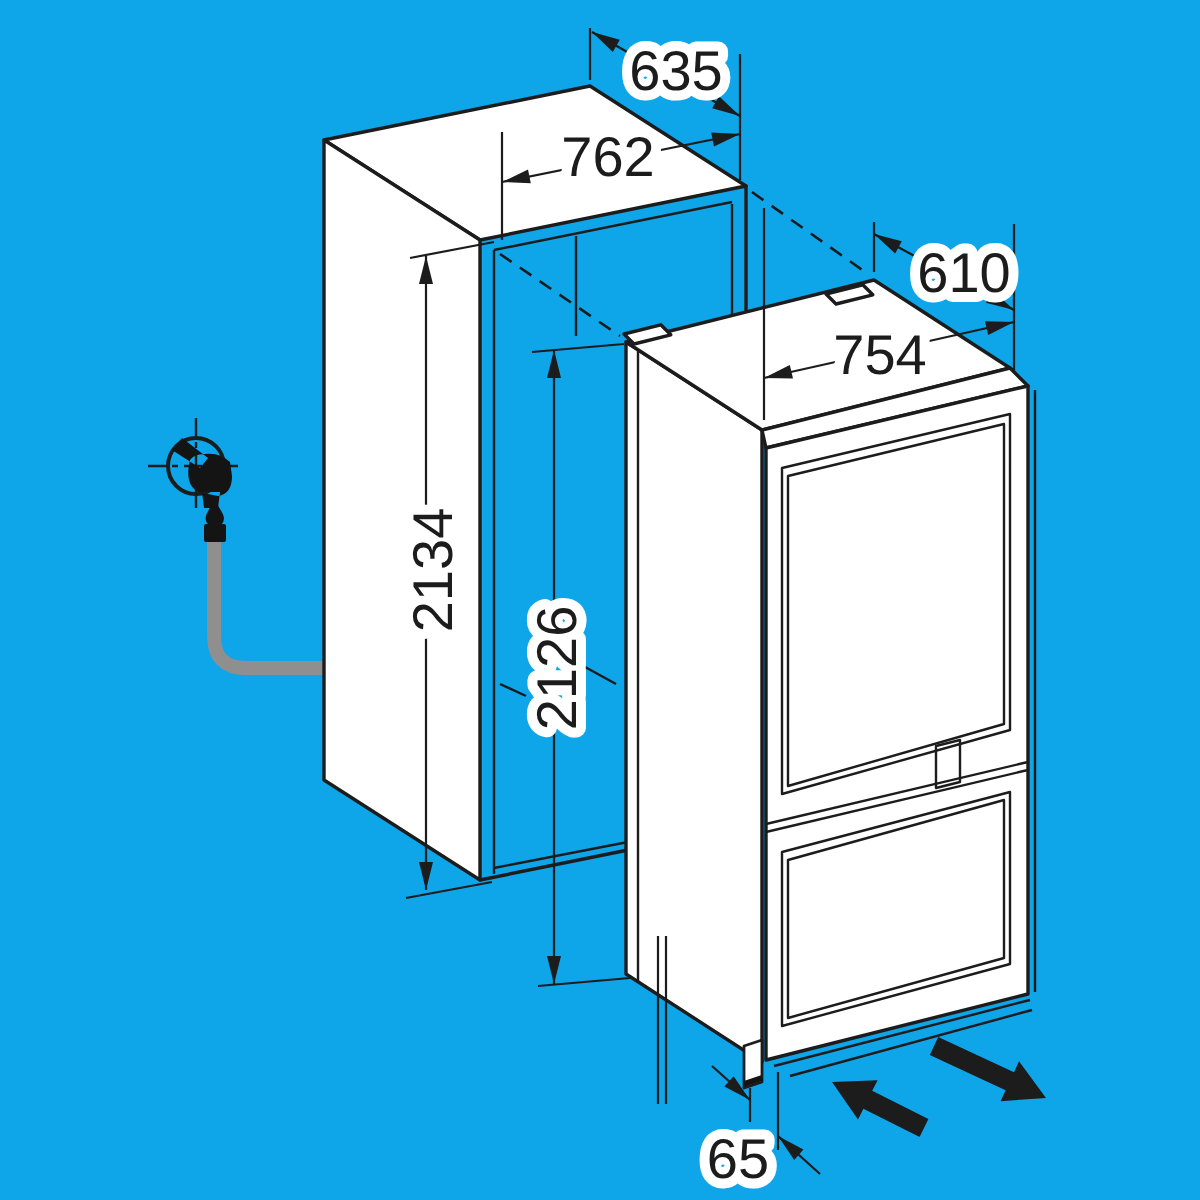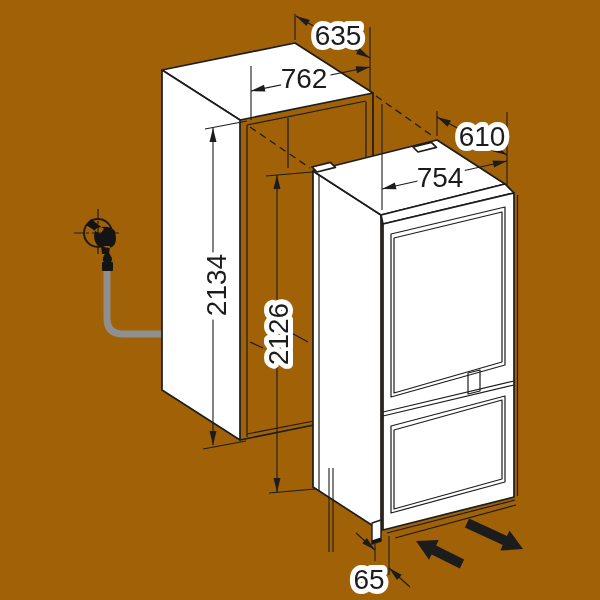--- a/index.html
+++ b/index.html
@@ -1,16 +1,16 @@
 <!DOCTYPE html>
 <html><head>
 <meta charset="utf-8">
 <style>
   html,body{margin:0;padding:0;background:#fff;}
-  #stage{position:relative;width:600px;height:600px;background:#a16207;overflow:hidden;}
+  #stage{position:relative;width:600px;height:600px;background:#0ea5e9;overflow:hidden;}
   svg{display:block;}
   .obj{stroke:#1c1c1c;stroke-width:1.7;fill:none;stroke-linejoin:round;stroke-linecap:round;}
   .objf{stroke:#1c1c1c;stroke-width:1.7;fill:#ffffff;stroke-linejoin:round;}
   .thin{stroke:#1c1c1c;stroke-width:1.2;fill:none;stroke-linejoin:round;}
   .dim{stroke:#1c1c1c;stroke-width:1.1;fill:none;}
   .dash{stroke:#1c1c1c;stroke-width:1.3;fill:none;stroke-dasharray:7 5;}
   .arr{fill:#1c1c1c;stroke:none;}
   .blk{fill:#141414;stroke:none;}
   .hose{stroke:#8f8f8f;stroke-width:7;fill:none;stroke-linecap:round;stroke-linejoin:round;}
   text.dimtxt{

